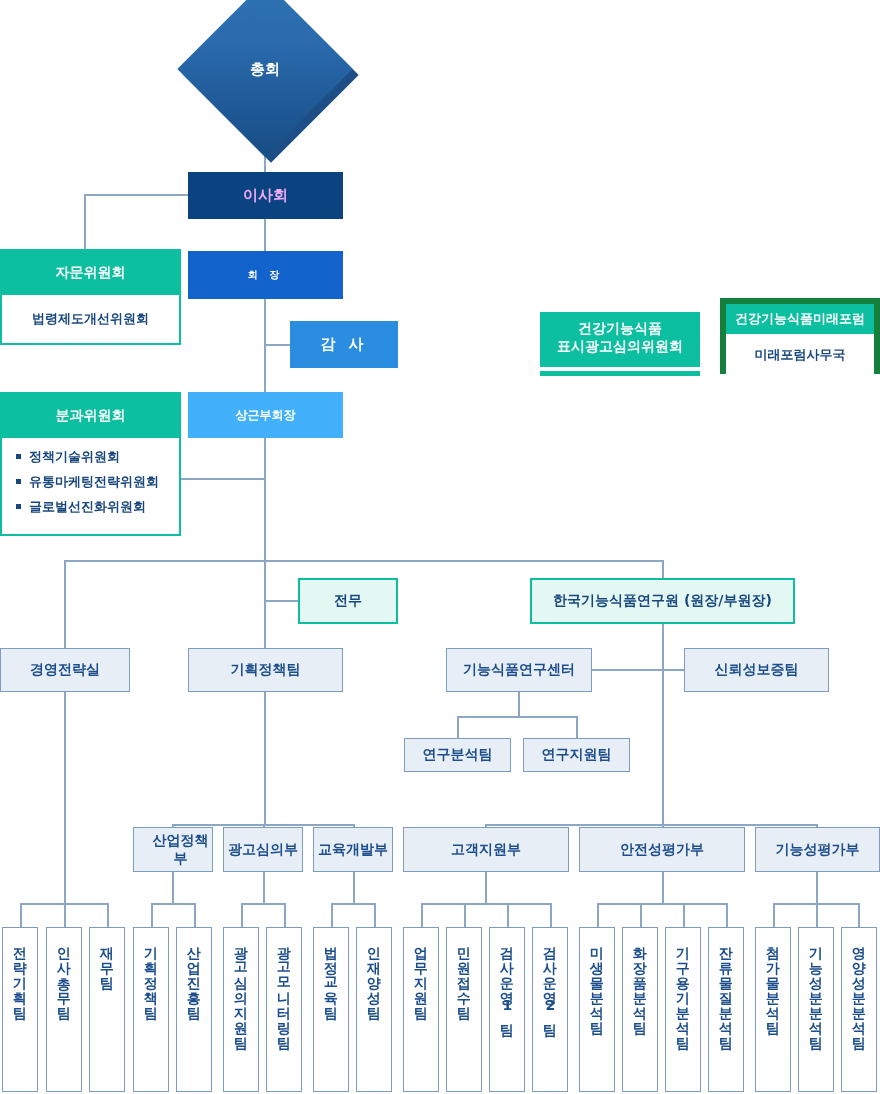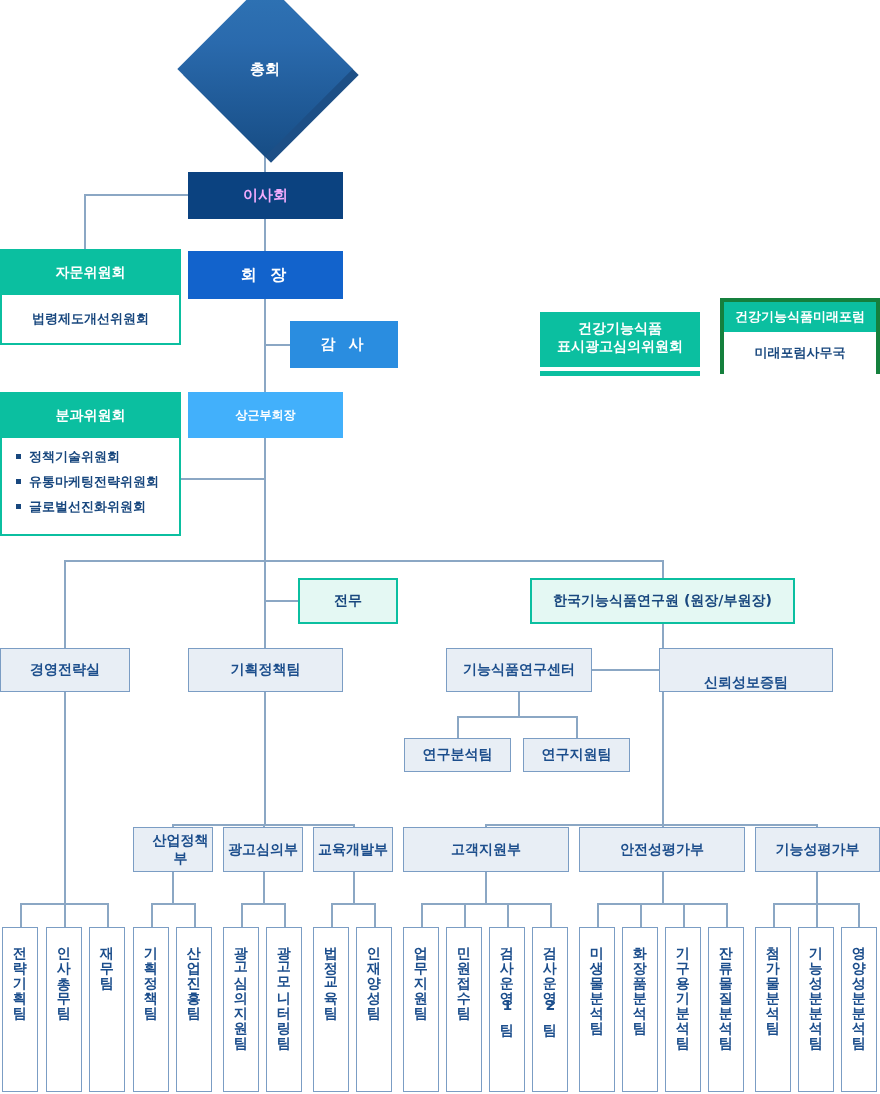--- a/index.html
+++ b/index.html
@@ -80,21 +80,21 @@
 
   
   .box-navy {
     background: #0b4280;
     color: #f0abfc;
     font-size: 15px;
   }
   .box-blue {
     background: #1263cc;
     color: #ffffff;
-    font-size: 16px;
+    font-size: 10px;
     letter-spacing: 4px;
   }
   .box-midblue {
     background: #2a8de0;
     color: #ffffff;
     font-size: 15px;
     letter-spacing: 4px;
   }
   .box-lightblue {
     background: #42b0fb;
@@ -329,21 +329,21 @@
       <div class="li">글로벌선진화위원회</div>
     </div>
   </div>
 
   <div class="node box-teal-solid" style="left:540px; top:312px; width:160px; height:55px; flex-direction:column;">
     <span>건강기능식품</span>
     <span>표시광고심의위원회</span>
   </div>
   <div class="teal-underline" style="left:540px; top:371px; width:160px; height:5px;"></div>
 
-  <div class="teal-group" style="left:720px; top:298px; width:160px; height:76px; border:4px solid #15803d;">
+  <div class="teal-group" style="left:720px; top:298px; width:160px; height:76px; border:6px solid #15803d;">
     <div class="teal-head" style="height:30px; font-size:13px;">건강기능식품미래포럼</div>
     <div class="teal-body" style="height:42px;text-align:right;">미래포럼사무국</div>
   </div>
 
   <div class="node box-mint" style="left:298px; top:578px; width:100px; height:46px;">
     <span>전무</span>
   </div>
 
   <div class="node box-mint" style="left:530px; top:578px; width:265px; height:46px;">
     <span>한국기능식품연구원 (원장/부원장)</span>
@@ -354,21 +354,21 @@
   </div>
 
   <div class="node box-grey" style="left:188px; top:648px; width:155px; height:44px;">
     <span>기획정책팀</span>
   </div>
 
   <div class="node box-grey" style="left:446px; top:648px; width:146px; height:44px;">
     <span>기능식품연구센터</span>
   </div>
 
-  <div class="node box-grey" style="left:659px; top:648px; width:174px; height:44px;align-items:flex-end;">
+  <div class="node box-grey" style="left:684px; top:648px; width:145px; height:44px;">
     <span>신뢰성보증팀</span>
   </div>
 
   <div class="node box-grey" style="left:404px; top:738px; width:107px; height:34px;">
     <span>연구분석팀</span>
   </div>
   <div class="node box-grey" style="left:523px; top:738px; width:107px; height:34px;">
     <span>연구지원팀</span>
   </div>
 

